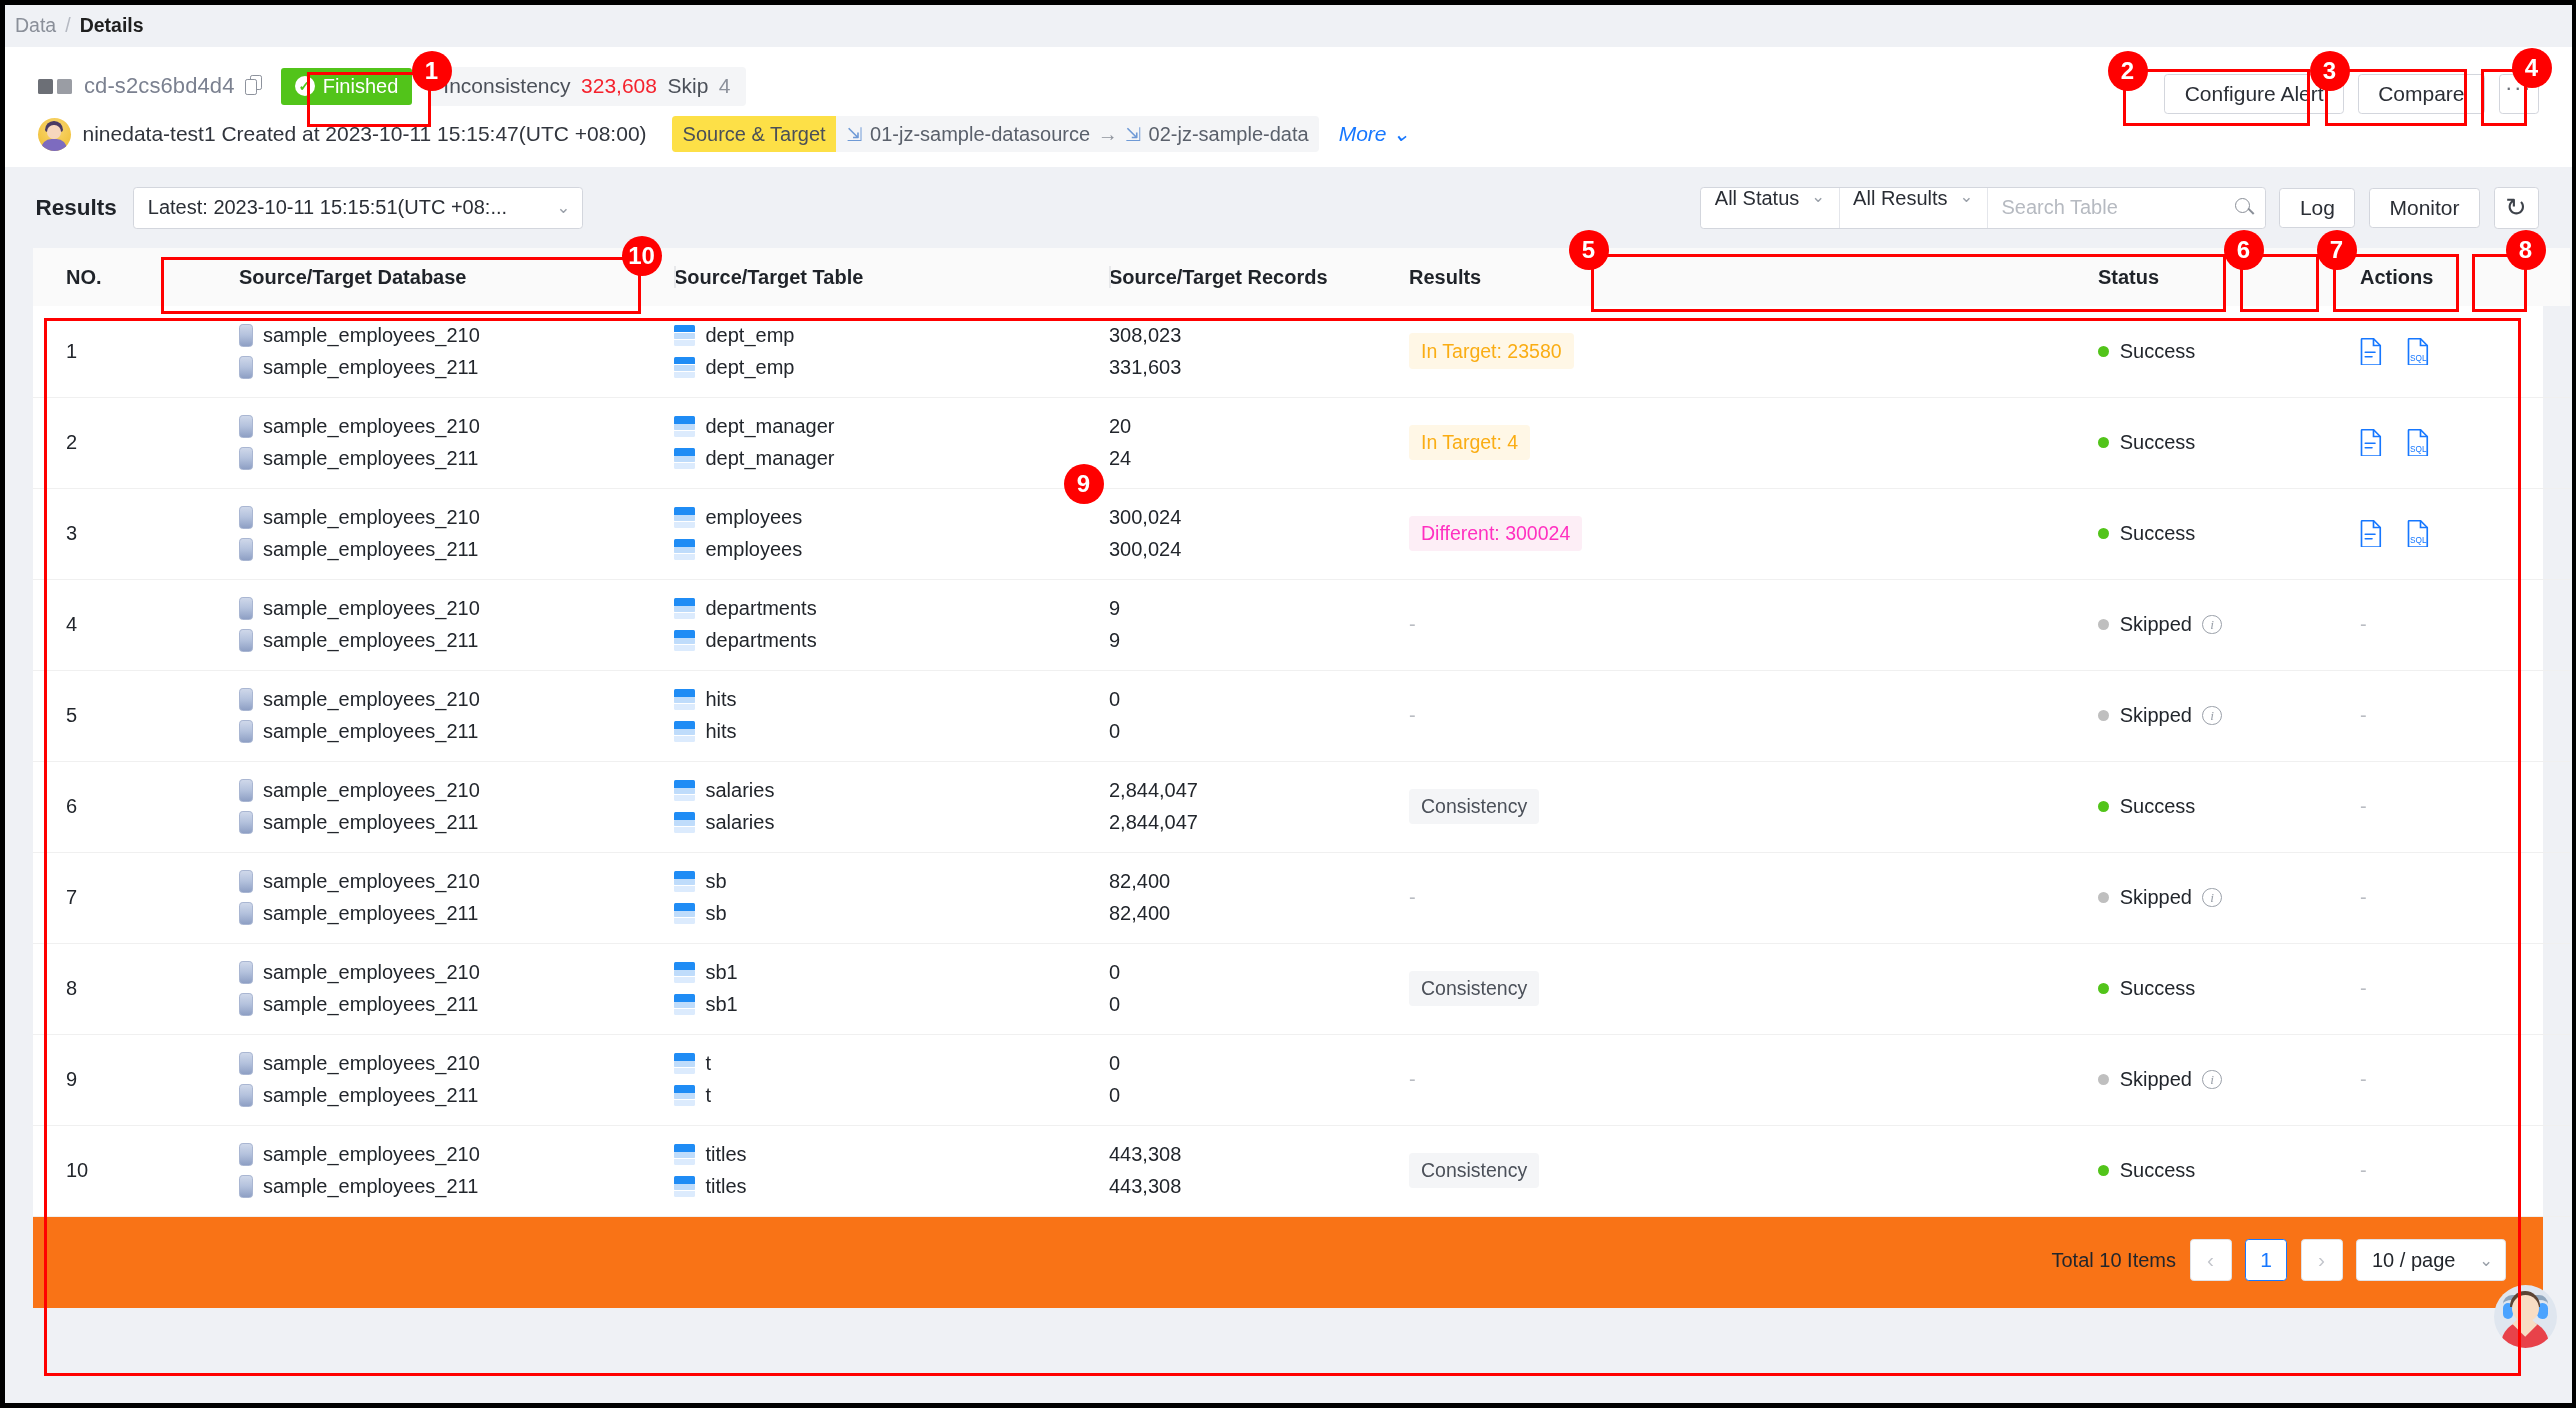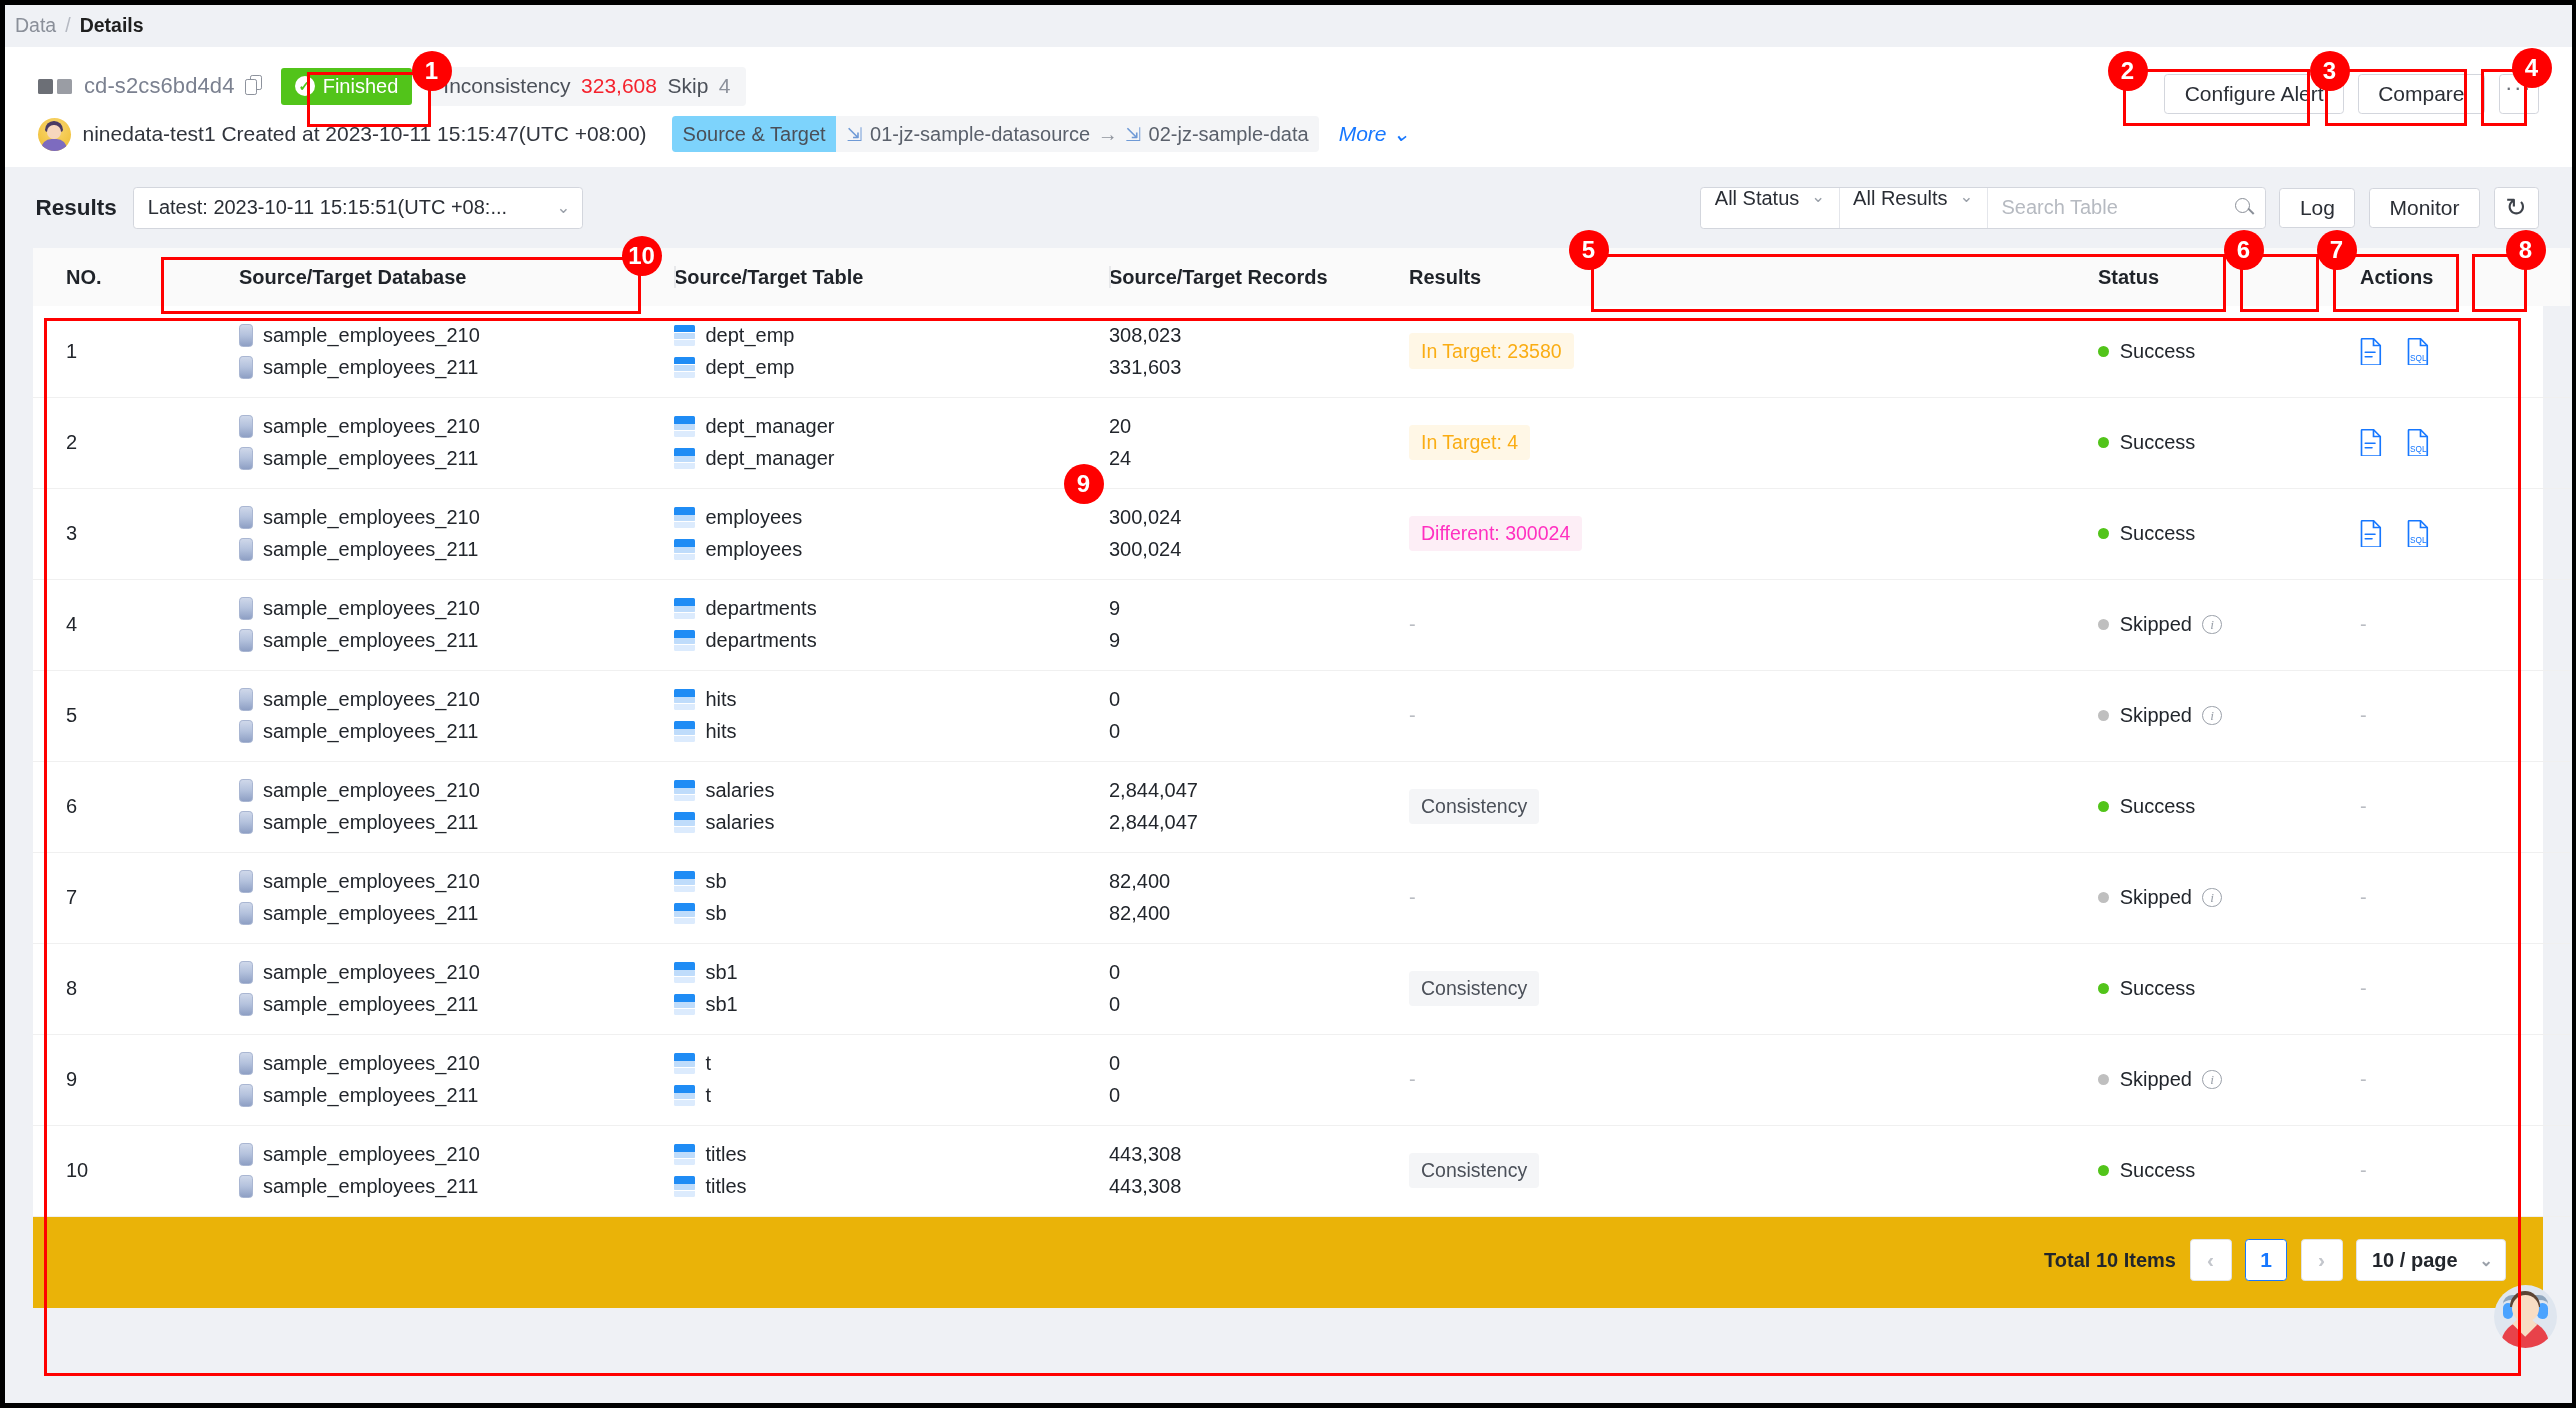--- a/index.html
+++ b/index.html
@@ -100,21 +100,21 @@
   .avatar .hair { position:absolute; left:7.5px; top:3px; width:18px; height:11.2px; background:#4a3b63; border-radius:9px 9px 2.2px 2.2px; }
   .avatar .face { position:absolute; left:9.7px; top:7.5px; width:13.5px; height:14.2px; background:#f7d7bd; border-radius:6.7px; }
   .avatar .body { position:absolute; left:3.7px; bottom:0; width:25.5px; height:12px; background:#7d6bbf; border-radius:10.5px 10.5px 0 0; }
   .user-line { font-size:21px; color:#31353d; margin-left:12px; white-space:nowrap;}
 
   .st-group {
     margin-left: 25.5px; display:inline-flex; align-items:center;
     background:#f4f5f7; border-radius:3.7px; height:36px;
     font-size:20px; overflow:hidden; max-width:697px;
   }
-  .st-label { background:#7dd3fc; color:#4a4f58; padding:0 10.5px; height:36px; display:flex; align-items:center; }
+  .st-label { background:#fde047; color:#4a4f58; padding:0 10.5px; height:36px; display:flex; align-items:center; }
   .st-body { padding:0 10.5px; color:#5a606b; display:flex; align-items:center; gap:7.5px; white-space:nowrap; overflow:hidden; height:36px;}
   .ds-icon { color:#6f9ad6; font-size:19px; }
   .arrow { color:#8e939c; font-size:20px; }
   .more-link { margin-left:19.5px; color:#1677ff; font-size:21px; cursor:pointer; white-space:nowrap;font-style:italic;}
 
   
   .results-wrap { padding: 0 0 0 0; }
   .toolbar {
     height: 81px; display:flex; align-items:center;
     padding-left: 31px; position:relative;
@@ -207,21 +207,21 @@
     justify-content:center; font-style:italic; font-family:"Liberation Serif",serif;
   }
   .actions { display:flex; align-items:center; gap:24px; }
   .doc-ic { width:22.5px; height:27px; position:relative; cursor:pointer; }
   .doc-ic svg { display:block; }
   .dash { color:#b9bcc2; font-size:20px; }
 
   
   .pager {
     display:flex; align-items:center; justify-content:flex-end; gap:13.5px;
-    padding: 22.5px 37px 27px 0; background:#eab308; font-size:20px; color:#22262c;font-weight:bold;
+    padding: 22.5px 37px 27px 0; background:#f97316; font-size:20px; color:#22262c;
   }
   .pg-btn {
     width:42px; height:42px; border:1.1px solid #e0e2e7; border-radius:3.7px;
     background:#fff; display:flex; align-items:center; justify-content:center;
     color:#c3c6cc; font-size:21px; cursor:pointer;
   }
   .pg-cur {
     width:42px; height:42px; border:1.3px solid #1677ff; border-radius:3.7px;
     background:#fff; display:flex; align-items:center; justify-content:center;
     color:#1677ff; font-size:21px; cursor:pointer;

